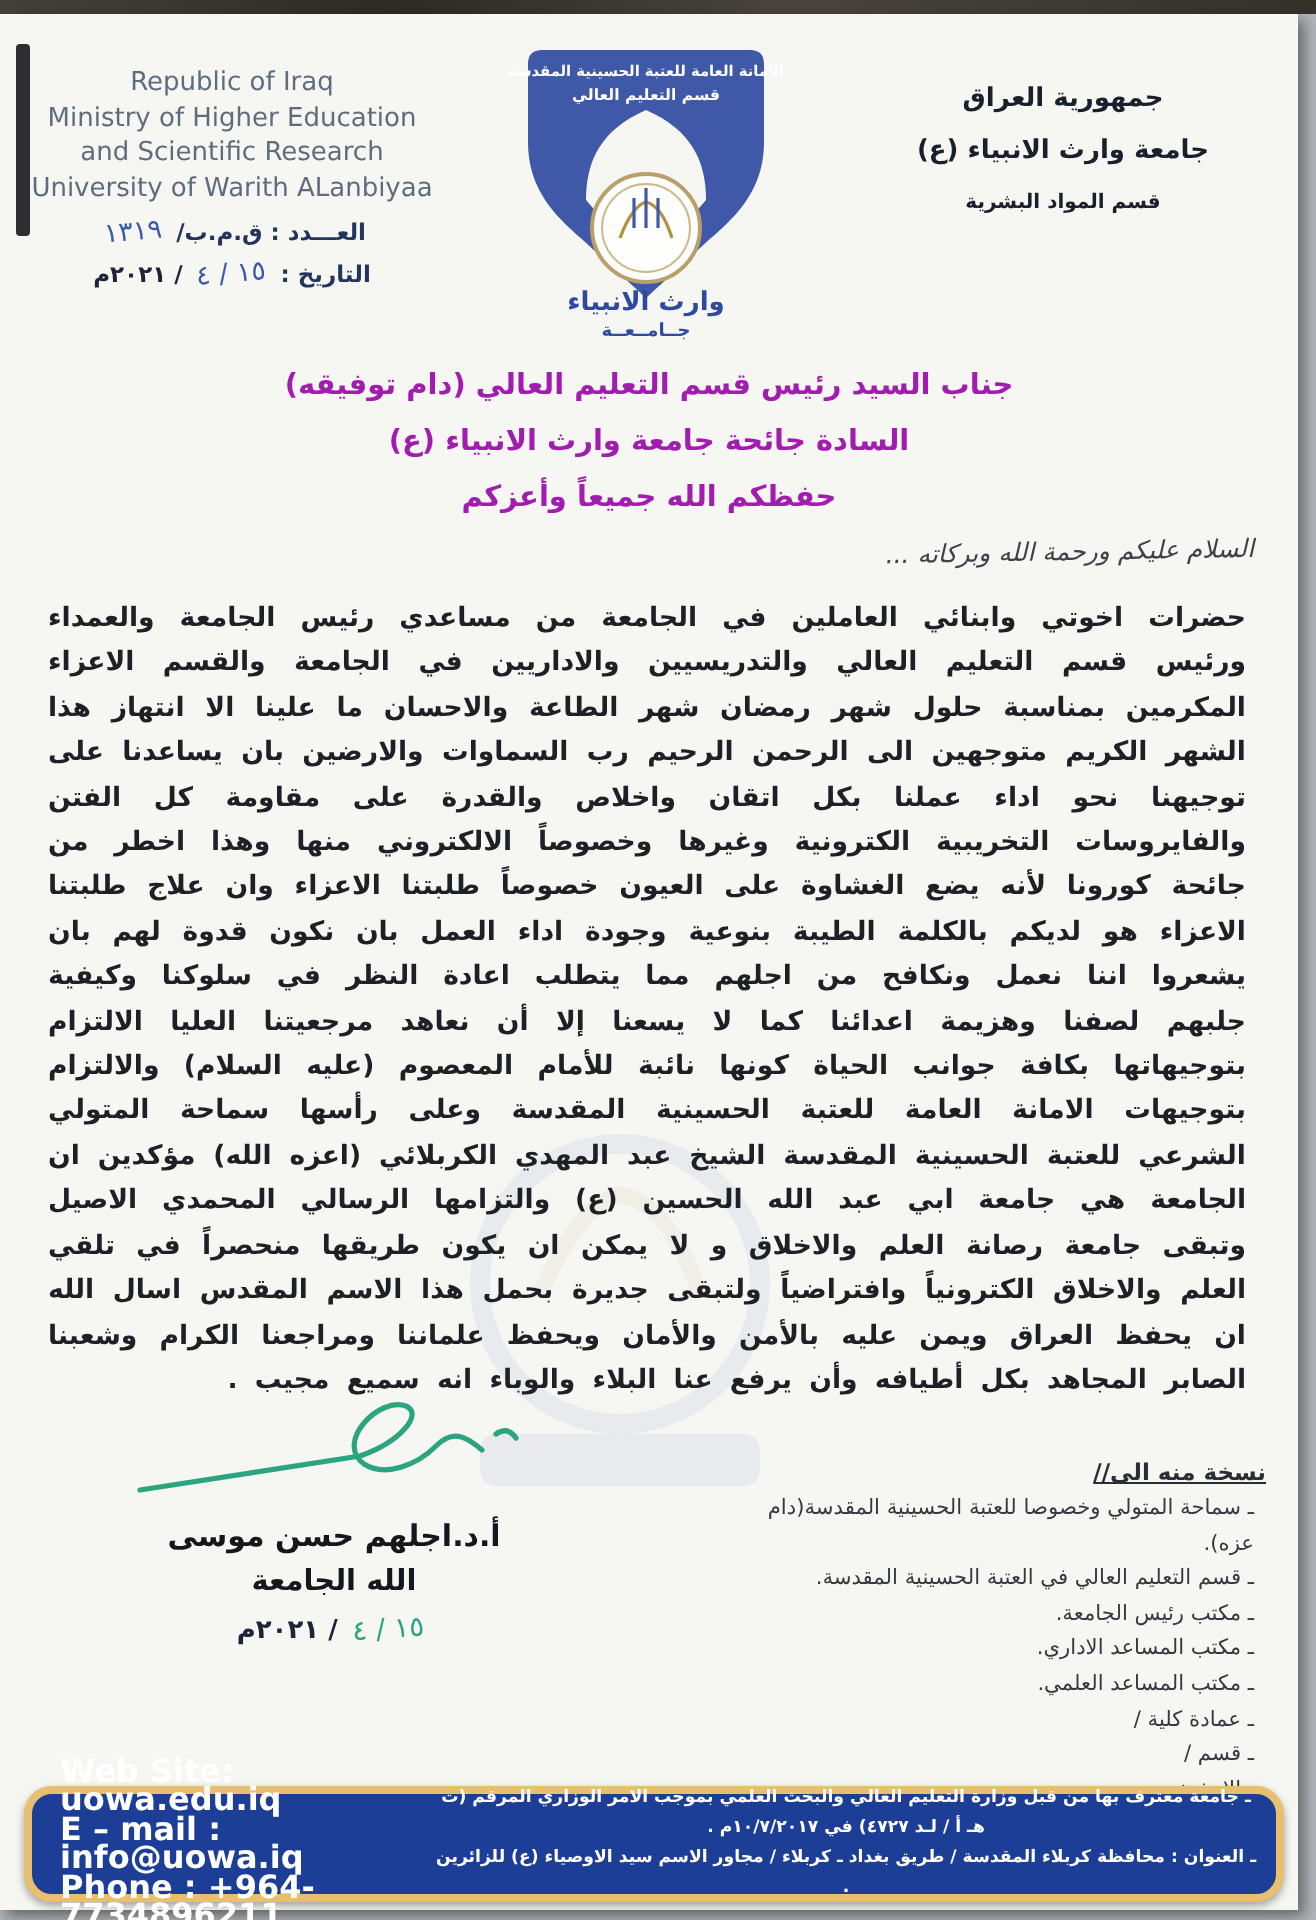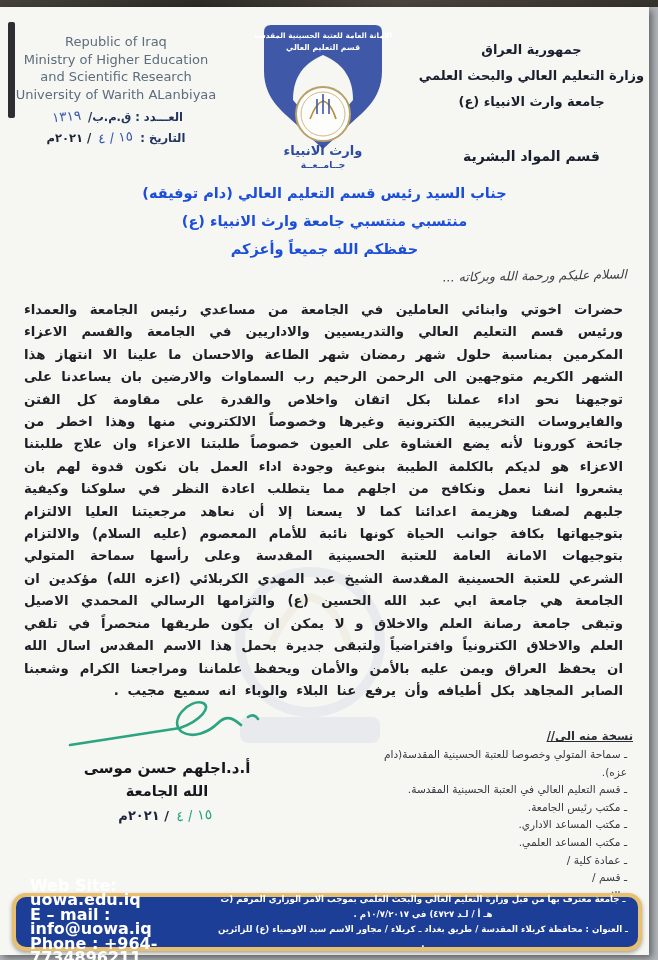--- a/index.html
+++ b/index.html
@@ -21,25 +21,25 @@
   .h-left .en{font-size:13px;line-height:17.5px;color:#5e6d7d;}
   .meta{direction:rtl;font-size:11.5px;font-weight:bold;color:#23355e;margin-top:5px;}
   .hand-blue{color:#3b59ad;font-size:13.5px;font-weight:normal;display:inline-block;
     transform:rotate(-5deg);letter-spacing:1.5px;padding:0 3px;}
   .printed-dark{color:#1c2438;}
 
   .h-center{flex:1;display:flex;justify-content:center;align-items:flex-start;}
 
   .h-right{width:235px;text-align:center;direction:rtl;padding-top:16px;}
   .h-right .ar{font-size:13px;font-weight:bold;color:#1a1f2c;line-height:26px;}
-  .h-right .ar.dept{margin-top:28px;font-size:14px;text-align:center;}
+  .h-right .ar.dept{margin-top:0;font-size:10px;text-align:center;}
 
   
   .subject{position:absolute;top:172px;left:0;width:649px;text-align:center;
-    direction:rtl;font-weight:bold;color:#1d4ed8;font-size:14.5px;line-height:28px;}
+    direction:rtl;font-weight:bold;color:#a21caf;font-size:14.5px;line-height:28px;}
 
   
   .greeting{position:absolute;top:262px;right:22px;width:300px;direction:rtl;
     text-align:right;font-style:italic;font-size:12.5px;color:#3e4147;
     transform:rotate(-1deg);font-weight:normal;}
 
   
   .body-text{position:absolute;top:292px;left:0;width:649px;box-sizing:border-box;
     padding:0 26px 0 24px;direction:rtl;text-align:justify;
     font-size:13.3px;font-weight:bold;color:#1e2026;line-height:22.4px;
@@ -111,29 +111,28 @@
         <circle cx="76" cy="93" r="22" fill="none" stroke="#cdb98a" stroke-width="1"></circle>
         <path d="M63,98 q6,-16 13,-18 q8,2 13,18" stroke="#b58e3e" stroke-width="1.6" fill="none"></path>
         <path d="M70,78 v15 M76,73 v20 M82,78 v15" stroke="#3f58a8" stroke-width="1.6" fill="none"></path>
         <text x="76" y="134" text-anchor="middle" font-size="13" font-weight="bold" fill="#2d4a9e">وارث الانبياء</text>
         <text x="76" y="147" text-anchor="middle" font-size="9" font-weight="bold" fill="#2d4a9e">جــامــعــة</text>
       </svg>
     </div>
 
     <div class="h-right">
       <div class="ar">جمهورية العراق</div>
-      <div class="ar">وزارة التعليم العالي والبحث العلمي</div>
       <div class="ar">جامعة وارث الانبياء (ع)</div>
       <div class="ar dept">قسم المواد البشرية</div>
     </div>
   </div>
 
   <div class="subject">
     <div>جناب السيد رئيس قسم التعليم العالي (دام توفيقه)</div>
-    <div>منتسبي منتسبي جامعة وارث الانبياء (ع)</div>
+    <div>السادة جائحة جامعة وارث الانبياء (ع)</div>
     <div>حفظكم الله جميعاً وأعزكم</div>
   </div>
 
   <div class="greeting">السلام عليكم ورحمة الله وبركاته ...</div>
 
   <svg class="watermark" width="260" height="220" viewBox="0 0 260 220">
     <circle cx="130" cy="90" r="70" fill="none" stroke="#3f58a8" stroke-width="10"></circle>
     <path d="M90,95 q20,-45 40,-50 q25,5 40,50" stroke="#b58e3e" stroke-width="8" fill="none"></path>
     <rect x="60" y="165" width="140" height="26" rx="8" fill="#3f58a8"></rect>
   </svg>

